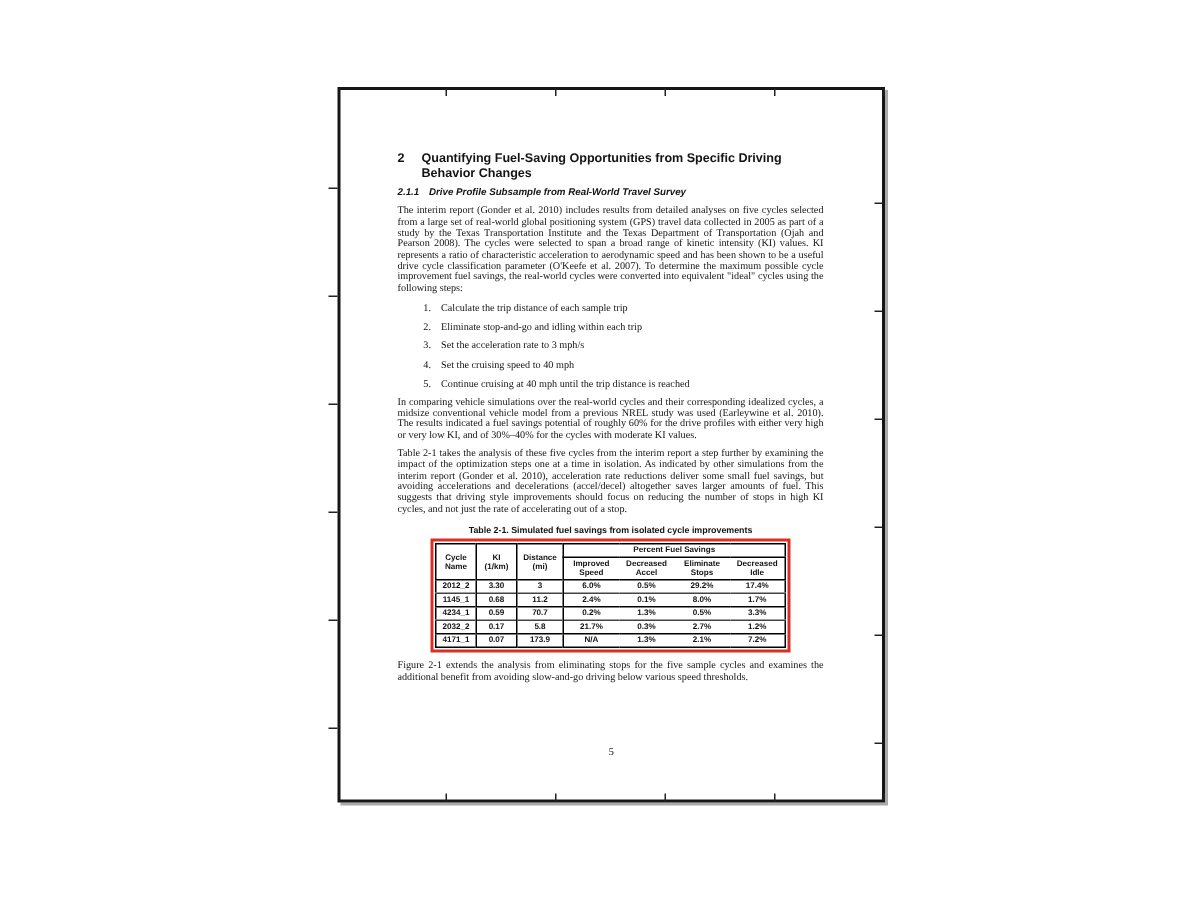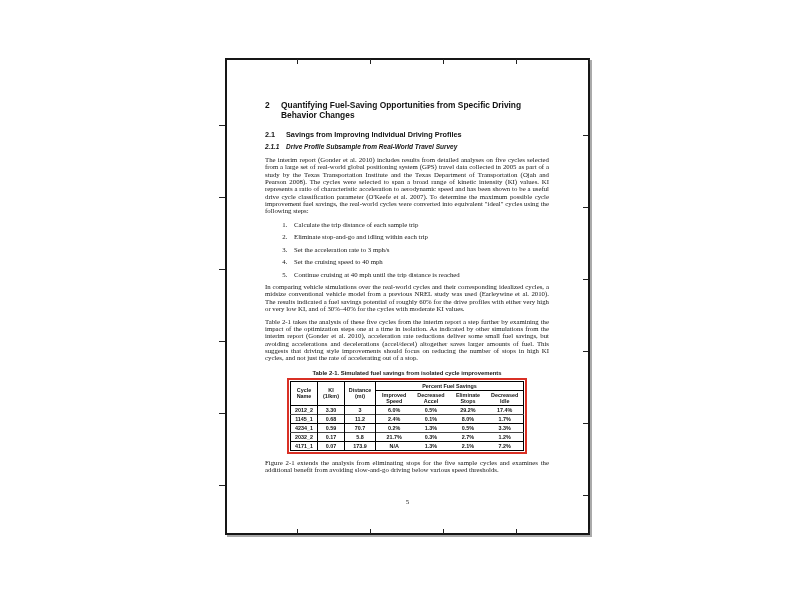--- a/index.html
+++ b/index.html
@@ -89,24 +89,20 @@
     <div class="tk right" style="top:435px"></div>
   </div>
 
   <div class="content">
 
     <div class="h1">
       <span class="num">2</span>
       <span>Quantifying Fuel-Saving Opportunities from Specific Driving Behavior Changes</span>
     </div>
 
-    <div class="h2">
-      <span class="num">2.1</span>
-      <span>Savings from Improving Individual Driving Profiles</span>
-    </div>
 
     <div class="h3">
       <span class="num">2.1.1</span>
       <span>Drive Profile Subsample from Real-World Travel Survey</span>
     </div>
 
     <p class="body">The interim report (Gonder et al. 2010) includes results from detailed analyses on five cycles selected from a large set of real-world global positioning system (GPS) travel data collected in 2005 as part of a study by the Texas Transportation Institute and the Texas Department of Transportation (Ojah and Pearson 2008). The cycles were selected to span a broad range of kinetic intensity (KI) values. KI represents a ratio of characteristic acceleration to aerodynamic speed and has been shown to be a useful drive cycle classification parameter (O'Keefe et al. 2007). To determine the maximum possible cycle improvement fuel savings, the real-world cycles were converted into equivalent "ideal" cycles using the following steps:</p>
 
     <ol class="steps">
       <li>Calculate the trip distance of each sample trip</li>

